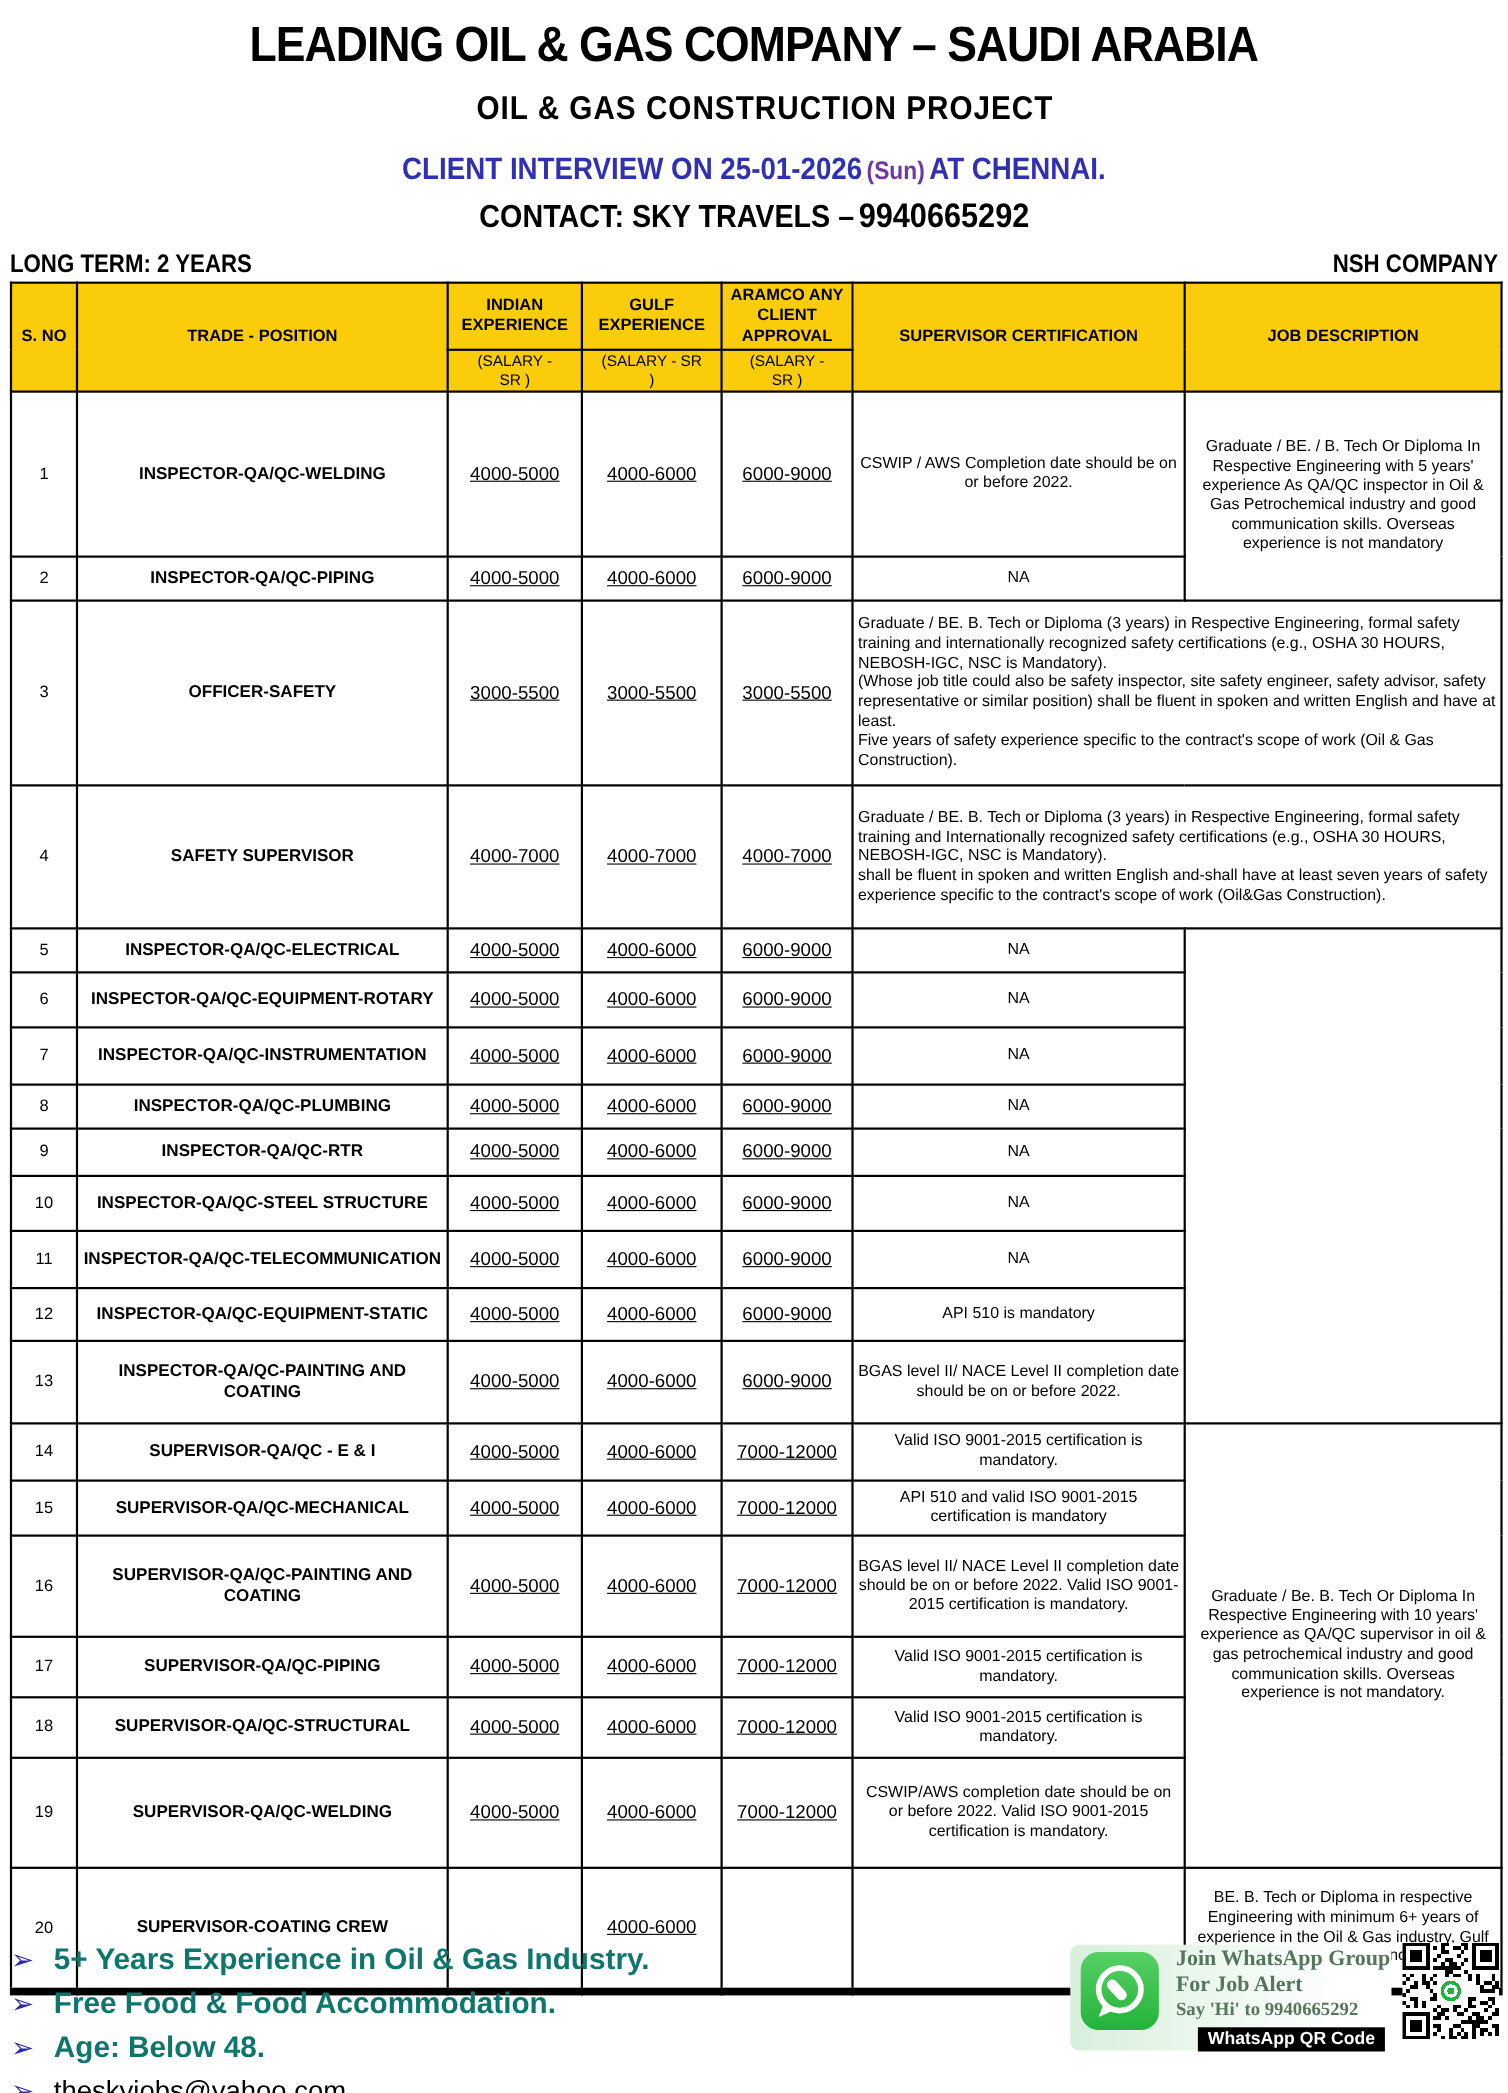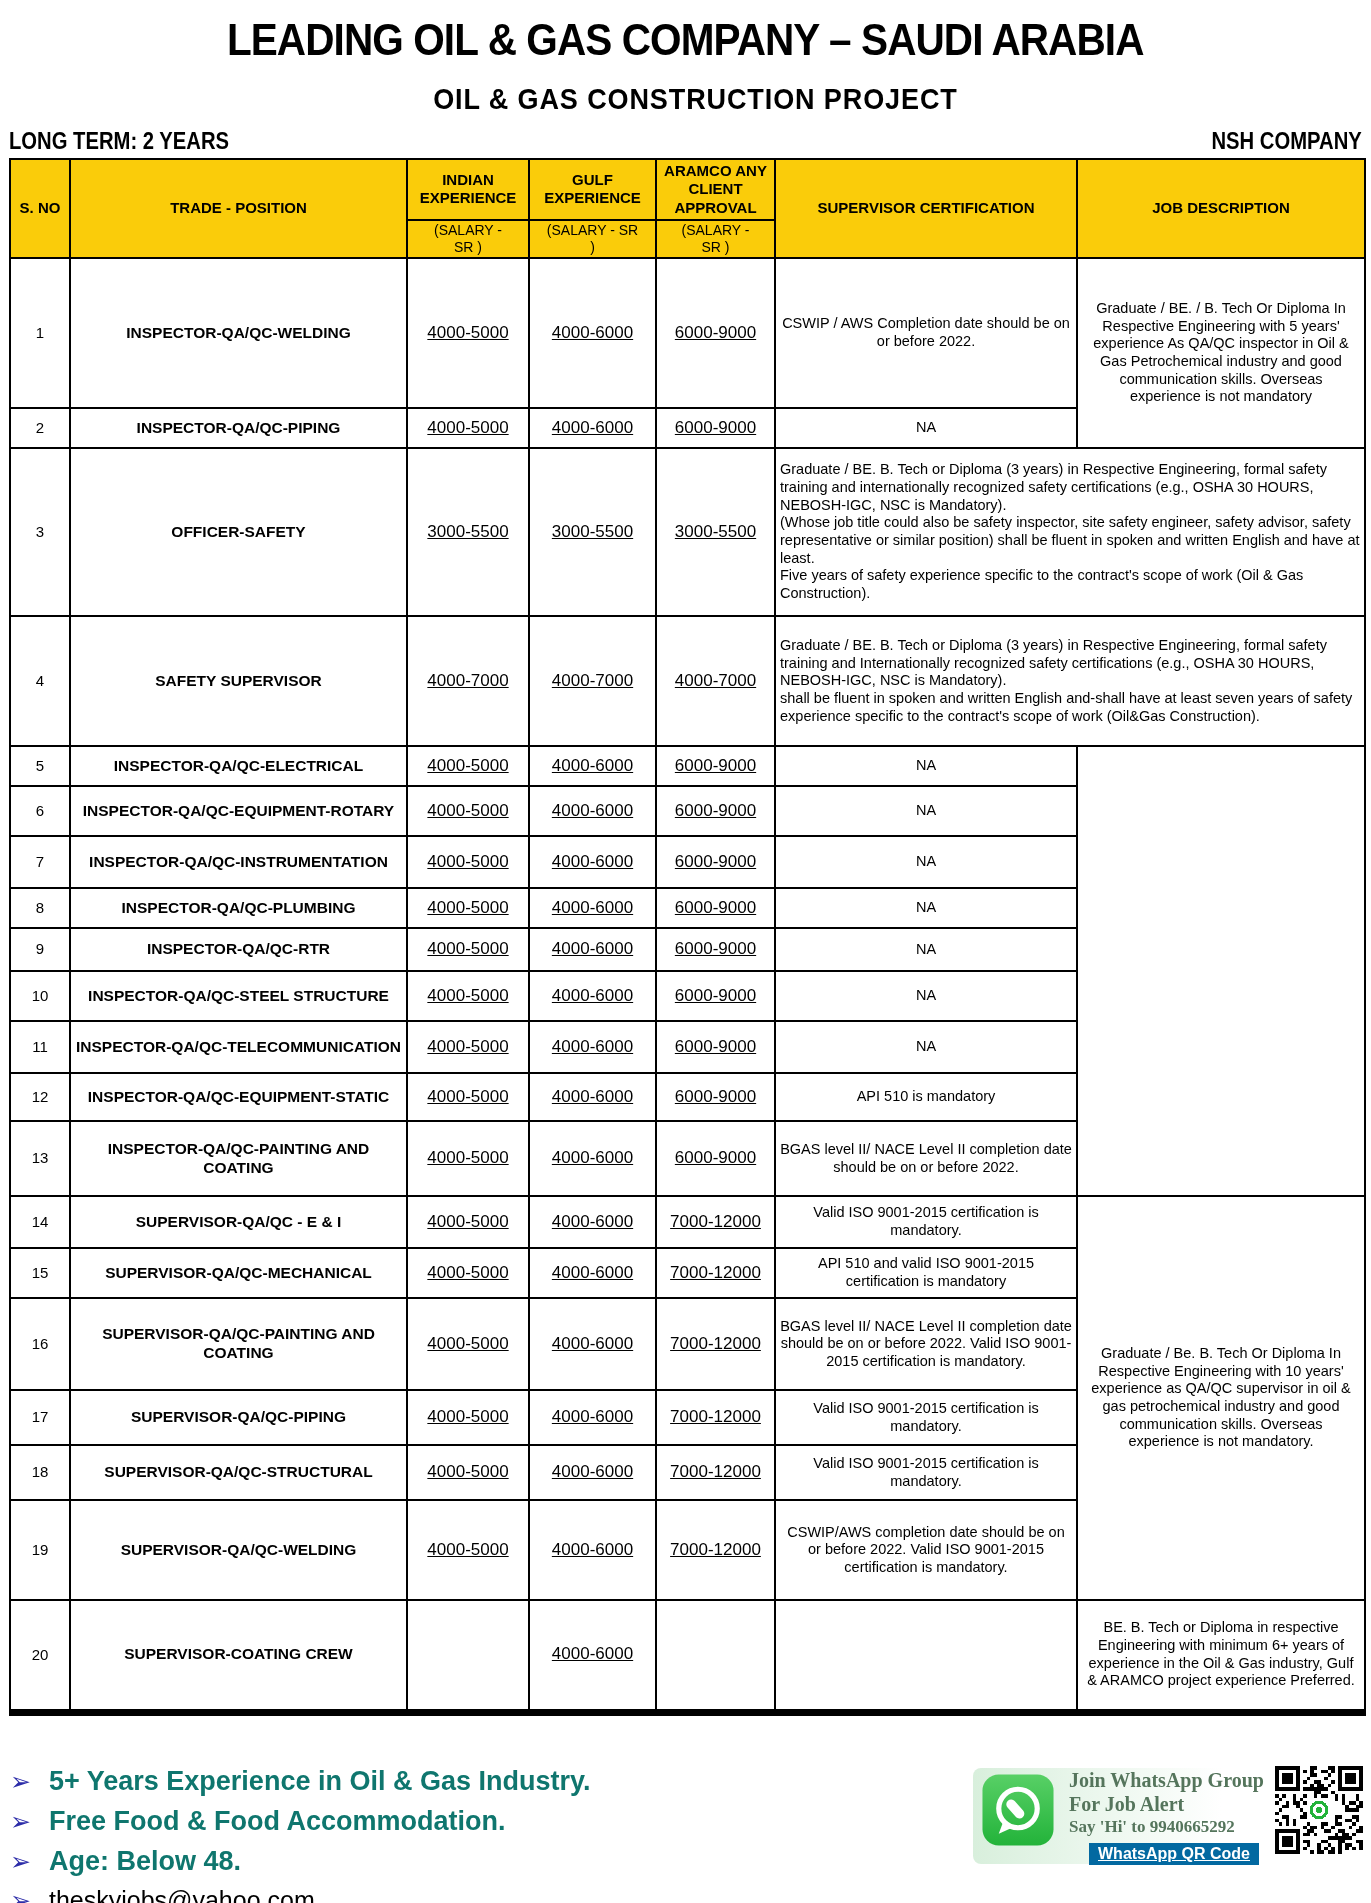--- a/index.html
+++ b/index.html
@@ -51,38 +51,47 @@
 
   .wa-block { position:absolute; left:963px; top:2px; width:390px; height:100px; }
   .wa-bg { position:absolute; left:0; top:0; width:292px; height:96px;
            background:linear-gradient(to right,#d8efdc,#ffffff 85%); border-radius:8px; }
   .wa-icon { position:absolute; left:8px; top:5px; width:74px; height:74px; }
   .wa-text { position:absolute; left:96px; top:0px; width:210px;
              font-family:"Liberation Serif", serif; font-weight:bold; color:#55755c; }
   .wa-l1 { font-size:20px; line-height:1.2; }
   .wa-l2 { font-size:20px; line-height:1.2; }
   .wa-l3 { font-size:17px; line-height:1.3; }
-  .wa-badge { display:inline-block; margin-top:5px; margin-left:20px; background:#0369a1; color:#fff;
-              font-family:"Liberation Sans", sans-serif; font-size:16px; font-weight:bold; padding:2px 9px;text-decoration:underline; }
+  .wa-badge { display:inline-block; margin-top:5px; margin-left:20px; background:#000000; color:#fff;
+              font-family:"Liberation Sans", sans-serif; font-size:16px; font-weight:bold; padding:2px 9px; }
   .qr { position:absolute; right:0px; top:-2px; width:88px; height:88px; }
 </style>
 </head>
 <body>
 
 <div>
 
   <div class="center title-wrap">
     <div class="page-title cond">LEADING OIL &amp; GAS COMPANY – SAUDI ARABIA</div>
   </div>
 
   <div class="center subtitle-wrap">
     <div class="page-subtitle cond">OIL &amp; GAS CONSTRUCTION PROJECT</div>
   </div>
 
-
+  <div class="center interview-wrap">
+    <span class="cond"><span class="iv-main">CLIENT INTERVIEW ON 25-01-2026</span>
+    <span class="iv-sun">(Sun)</span>
+    <span class="iv-main">AT CHENNAI.</span></span>
+  </div>
+
+  <div class="center contact-wrap">
+    <span class="cond"><span class="contact-label">CONTACT: SKY TRAVELS –</span>
+    <span class="contact-number">9940665292</span></span>
+  </div>
 
   <div class="term-row">
     <span class="cond-l">LONG TERM: 2 YEARS</span>
     <span class="cond-r">NSH COMPANY</span>
   </div>
 
   <table id="jobs-table">
       <colgroup>
         <col style="width: 60px;">
         <col style="width: 337px;">

